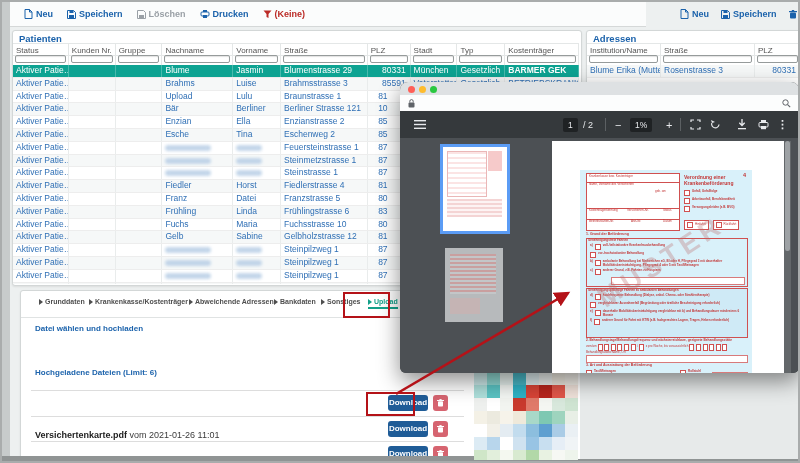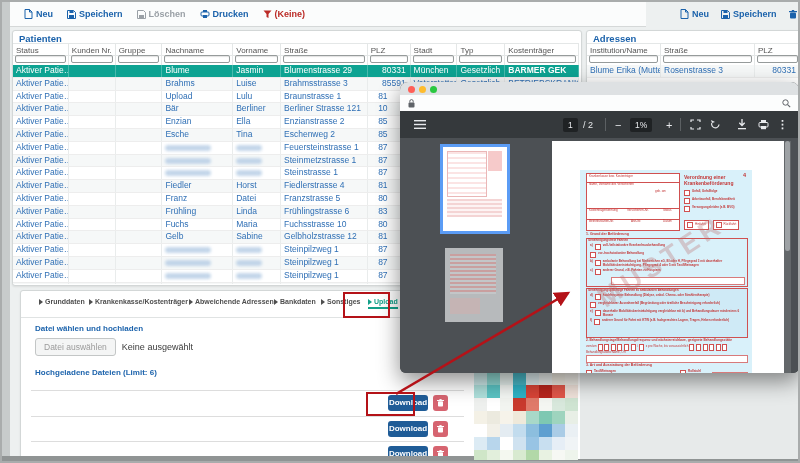--- a/index.html
+++ b/index.html
@@ -449,37 +449,34 @@
         <div class="tab" style="left: 300px;">
           <span class="arr"></span>
           <span>Sonstiges</span>
         </div>
         <div class="tab active" style="left: 347px;">
           <span class="arr"></span>
           <span>Upload</span>
         </div>
       </div>
     <div class="abs sec-label" style="left:14px;top:33px;">Datei wählen und hochladen</div>
-    <div class="abs" style="left:14px;top:47px;display:flex;align-items:center;gap:6px;">
-      <span id="choose-btn">Datei auswählen</span>
-      <span style="font-size:9px;color:#3c3c3c;">Keine ausgewählt</span>
-    </div>
     <div class="abs sec-label" style="left:14px;top:77px;">Hochgeladene Dateien (Limit: 6)</div>
     <div class="abs" id="file-list" style="left:0;top:0;width:453px;height:167px;">
         <div class="file-row" style="top: 99px;">
           <button class="dl-btn">Download</button>
           <button class="del-btn">
             <svg width="7" height="8" viewBox="0 0 7 8">
               <rect x="1" y="2.2" width="5" height="5.4" rx="0.8" fill="#fff"></rect>
               <rect x="0" y="1" width="7" height="1" fill="#fff"></rect>
               <rect x="2.4" y="0" width="2.2" height="0.9" fill="#fff"></rect>
             </svg>
           </button>
         </div>
         <div class="file-row" style="top: 124.5px;">
+          <div style="position: absolute; left: 4px; top: 7px; white-space: nowrap;"><span class="file-name">Versichertenkarte.pdf</span><span class="file-date"> vom 2021-01-26 11:01</span></div>
           <button class="dl-btn">Download</button>
           <button class="del-btn">
             <svg width="7" height="8" viewBox="0 0 7 8">
               <rect x="1" y="2.2" width="5" height="5.4" rx="0.8" fill="#fff"></rect>
               <rect x="0" y="1" width="7" height="1" fill="#fff"></rect>
               <rect x="2.4" y="0" width="2.2" height="0.9" fill="#fff"></rect>
             </svg>
           </button>
         </div>
         <div class="file-row" style="top: 150px;">

